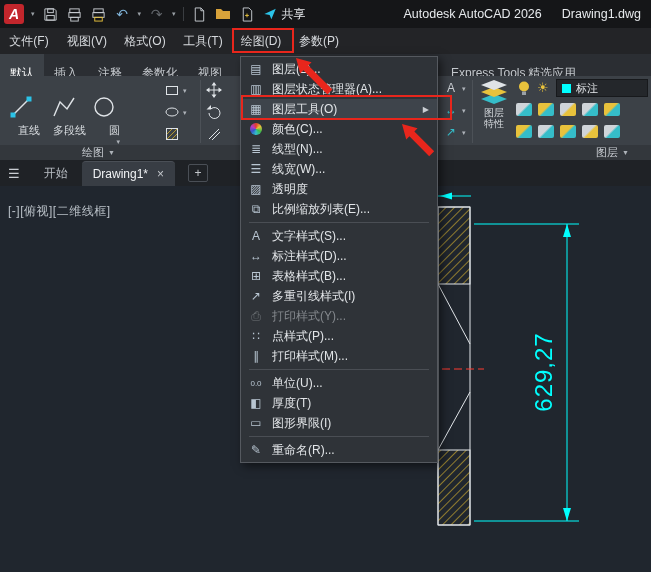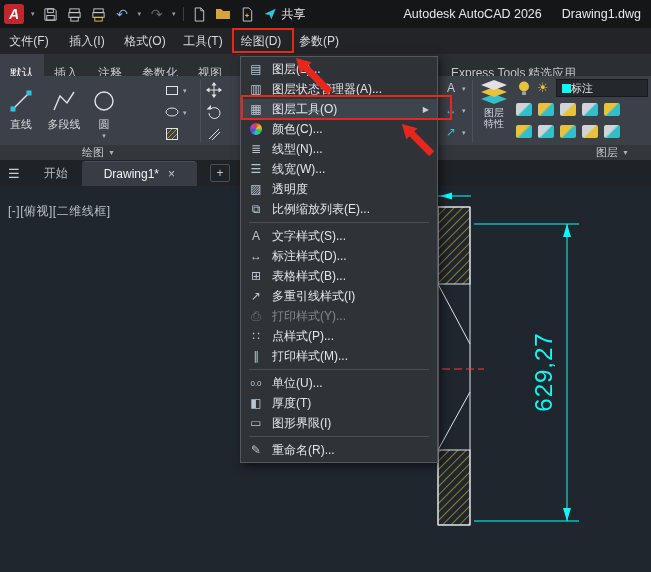--- a/index.html
+++ b/index.html
@@ -34,43 +34,43 @@
   .rtab.active{background:#3c4147;color:#fff}
   .rtab.absA{position:absolute;left:441px}
   .rtab.absB{position:absolute;left:518px}
 
   
   .ribbon{position:absolute;top:76px;left:0;width:651px;height:84px;background:#3c4147;z-index:10}
   .pstrip{position:absolute;left:0;bottom:0;width:651px;height:15px;background:#33373c}
   .plabel{position:absolute;bottom:0;height:15px;display:flex;align-items:center;gap:4px;font-size:11px;color:#c9cdd2}
   .pcaret{font-size:7px;color:#aeb3b9}
   .vsep{position:absolute;top:4px;bottom:17px;width:1px;background:#4c5157}
-  .rbtn{position:absolute;top:8px;text-align:center;font-size:11px;color:#d6dade}
+  .rbtn{position:absolute;top:14px;text-align:right;font-size:11px;color:#d6dade}
   .bicon{height:34px;display:flex;align-items:center;justify-content:center}
   .blabel{line-height:13px}
   .rcaret{font-size:7px;color:#aeb3b9;line-height:9px}
   .srow{position:absolute;display:flex;align-items:center;gap:3px;color:#c9cdd2}
   .lprops{position:absolute;left:477px;top:3px;width:34px;text-align:center;font-size:10px;line-height:11px;color:#d6dade}
   .lcombo{position:absolute;left:556px;top:3px;width:92px;height:18px;background:#24272b;border:1px solid #17191c;
-          display:flex;align-items:center;padding:0 5px;font-size:11px;color:#e6e9ec}
+          display:flex;align-items:center;gap:5px;padding:0 5px;font-size:11px;color:#e6e9ec}
   .swatch{width:9px;height:9px;background:var(--dim-cyan)}
   .ltrow{position:absolute;left:516px;display:flex;gap:6px}
   .lt{width:16px;height:13px;border-radius:2px;background:linear-gradient(135deg,#cfd4d9 0 45%,var(--icon-teal) 55% 100%)}
   .lt.y{background:linear-gradient(135deg,var(--icon-yellow) 0 45%,var(--icon-teal) 55% 100%)}
   .lt.g{background:linear-gradient(135deg,#cfd4d9 0 45%,var(--icon-yellow) 55% 100%)}
   .annico{width:16px;text-align:center;font-size:12px}
   .teal{color:var(--icon-teal)} .sun{color:var(--icon-yellow);font-size:13px}
 
   
   .docbar{position:absolute;top:160px;left:0;width:651px;height:26px;background:#1f2226;z-index:10;
           display:flex;align-items:center;font-size:12px}
   .hamb{margin:0 10px 0 8px;color:#c9cdd2;font-size:13px}
   .dstart{padding:8px 14px;color:#b9bec4;line-height:26px}
   .dtab{height:25px;margin-top:1px;background:#383d44;color:#f0f2f4;display:flex;align-items:center;gap:9px;
-        padding:0 22px;border-radius:4px 4px 0 0;border-top:1px solid #4a4f56}
+        padding:0 11px;border-radius:4px 4px 0 0;border-top:1px solid #4a4f56}
   .dclose{color:#c3c7cc}
   .dplus{width:20px;height:18px;margin-left:13px;border:1px solid #4a4f56;border-radius:2px;color:#c3c7cc;
          display:flex;align-items:center;justify-content:center}
 
   
   .vplabel{position:absolute;left:8px;top:203px;font-size:12px;color:#b9c0c7;z-index:6;letter-spacing:.5px}
   #dwg{position:absolute;left:0;top:186px;z-index:5}
 
   
   .menu{position:absolute;left:240px;top:56px;width:198px;background:#2f3338;border:1px solid #55595f;
@@ -149,21 +149,21 @@
       <span>共享</span>
     </span>
     <div class="title-right">
       <span>Autodesk AutoCAD 2026</span>
       <span>Drawing1.dwg</span>
     </div>
   </div>
 
   <div class="menubar">
     <span class="mb-item">文件(F)</span>
-    <span class="mb-item">插入(I)</span>
+    <span class="mb-item">视图(V)</span>
     <span class="mb-item">格式(O)</span>
     <span class="mb-item">工具(T)</span>
     <span class="mb-item">绘图(D)</span>
     <span class="mb-item">参数(P)</span>
   </div>
 
   <div class="rtabs">
     <span class="rtab active">默认</span>
     <span class="rtab">插入</span>
     <span class="rtab">注释</span>

